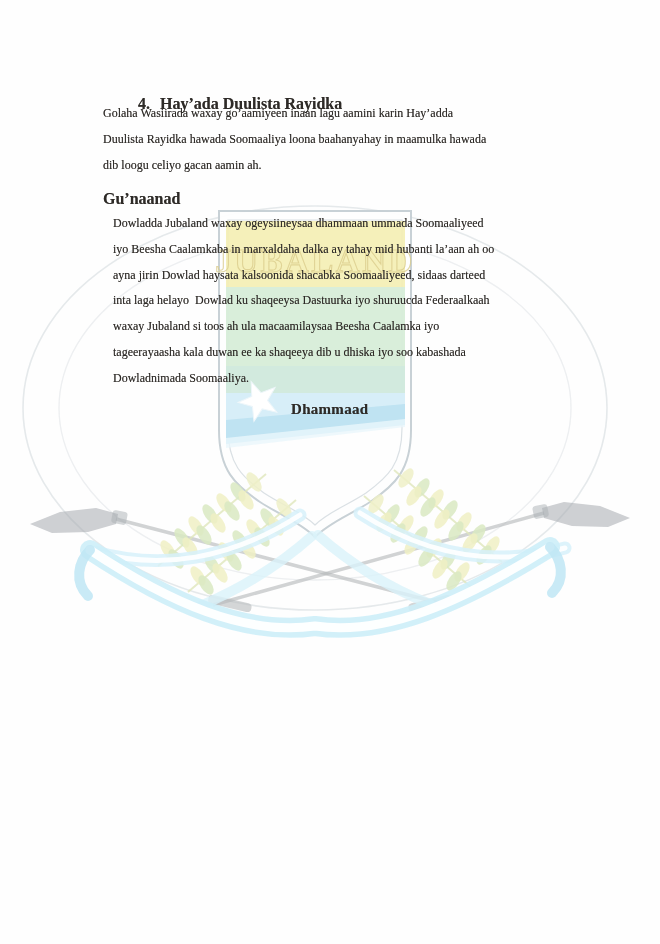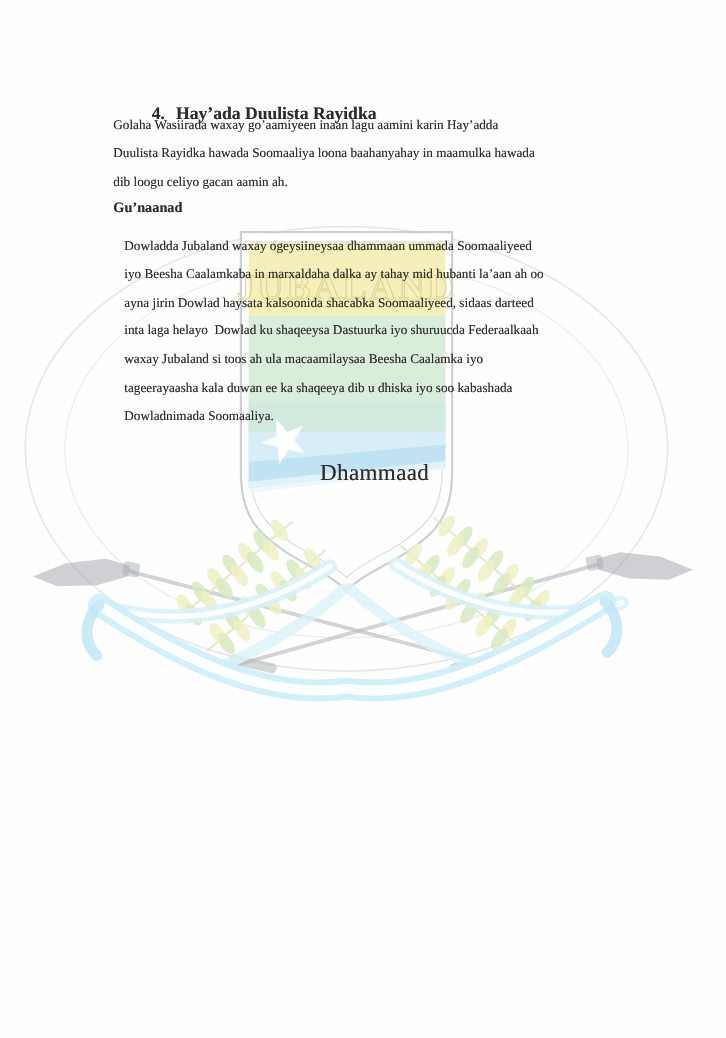--- a/index.html
+++ b/index.html
@@ -37,35 +37,35 @@
     font-weight: bold;
     font-size: 16px;
   }
   .section-heading .num { margin-right: 10px; }
   .para-1 {
     top: 100px;
     left: 103px;
     line-height: 26.2px;
   }
   .subheading {
-    top: 176px;
+    top: 186px;
     left: 103px;
     font-weight: bold;
-    font-size: 13px;
+    font-size: 16px;
   }
   .para-2 {
     top: 211px;
     left: 113px;
     line-height: 25.8px;
   }
   .closing {
-    top: 416px;
+    top: 396px;
     left: 291px;
-    font-weight: normal;
-    font-size: 21px;
+    font-weight: bold;
+    font-size: 15px;
     letter-spacing: 0.3px;
   }
 </style>
 </head>
 <body>
 
 <div class="page">
 
   <svg class="watermark" viewBox="0 0 660 944" aria-hidden="true">
     <defs>

